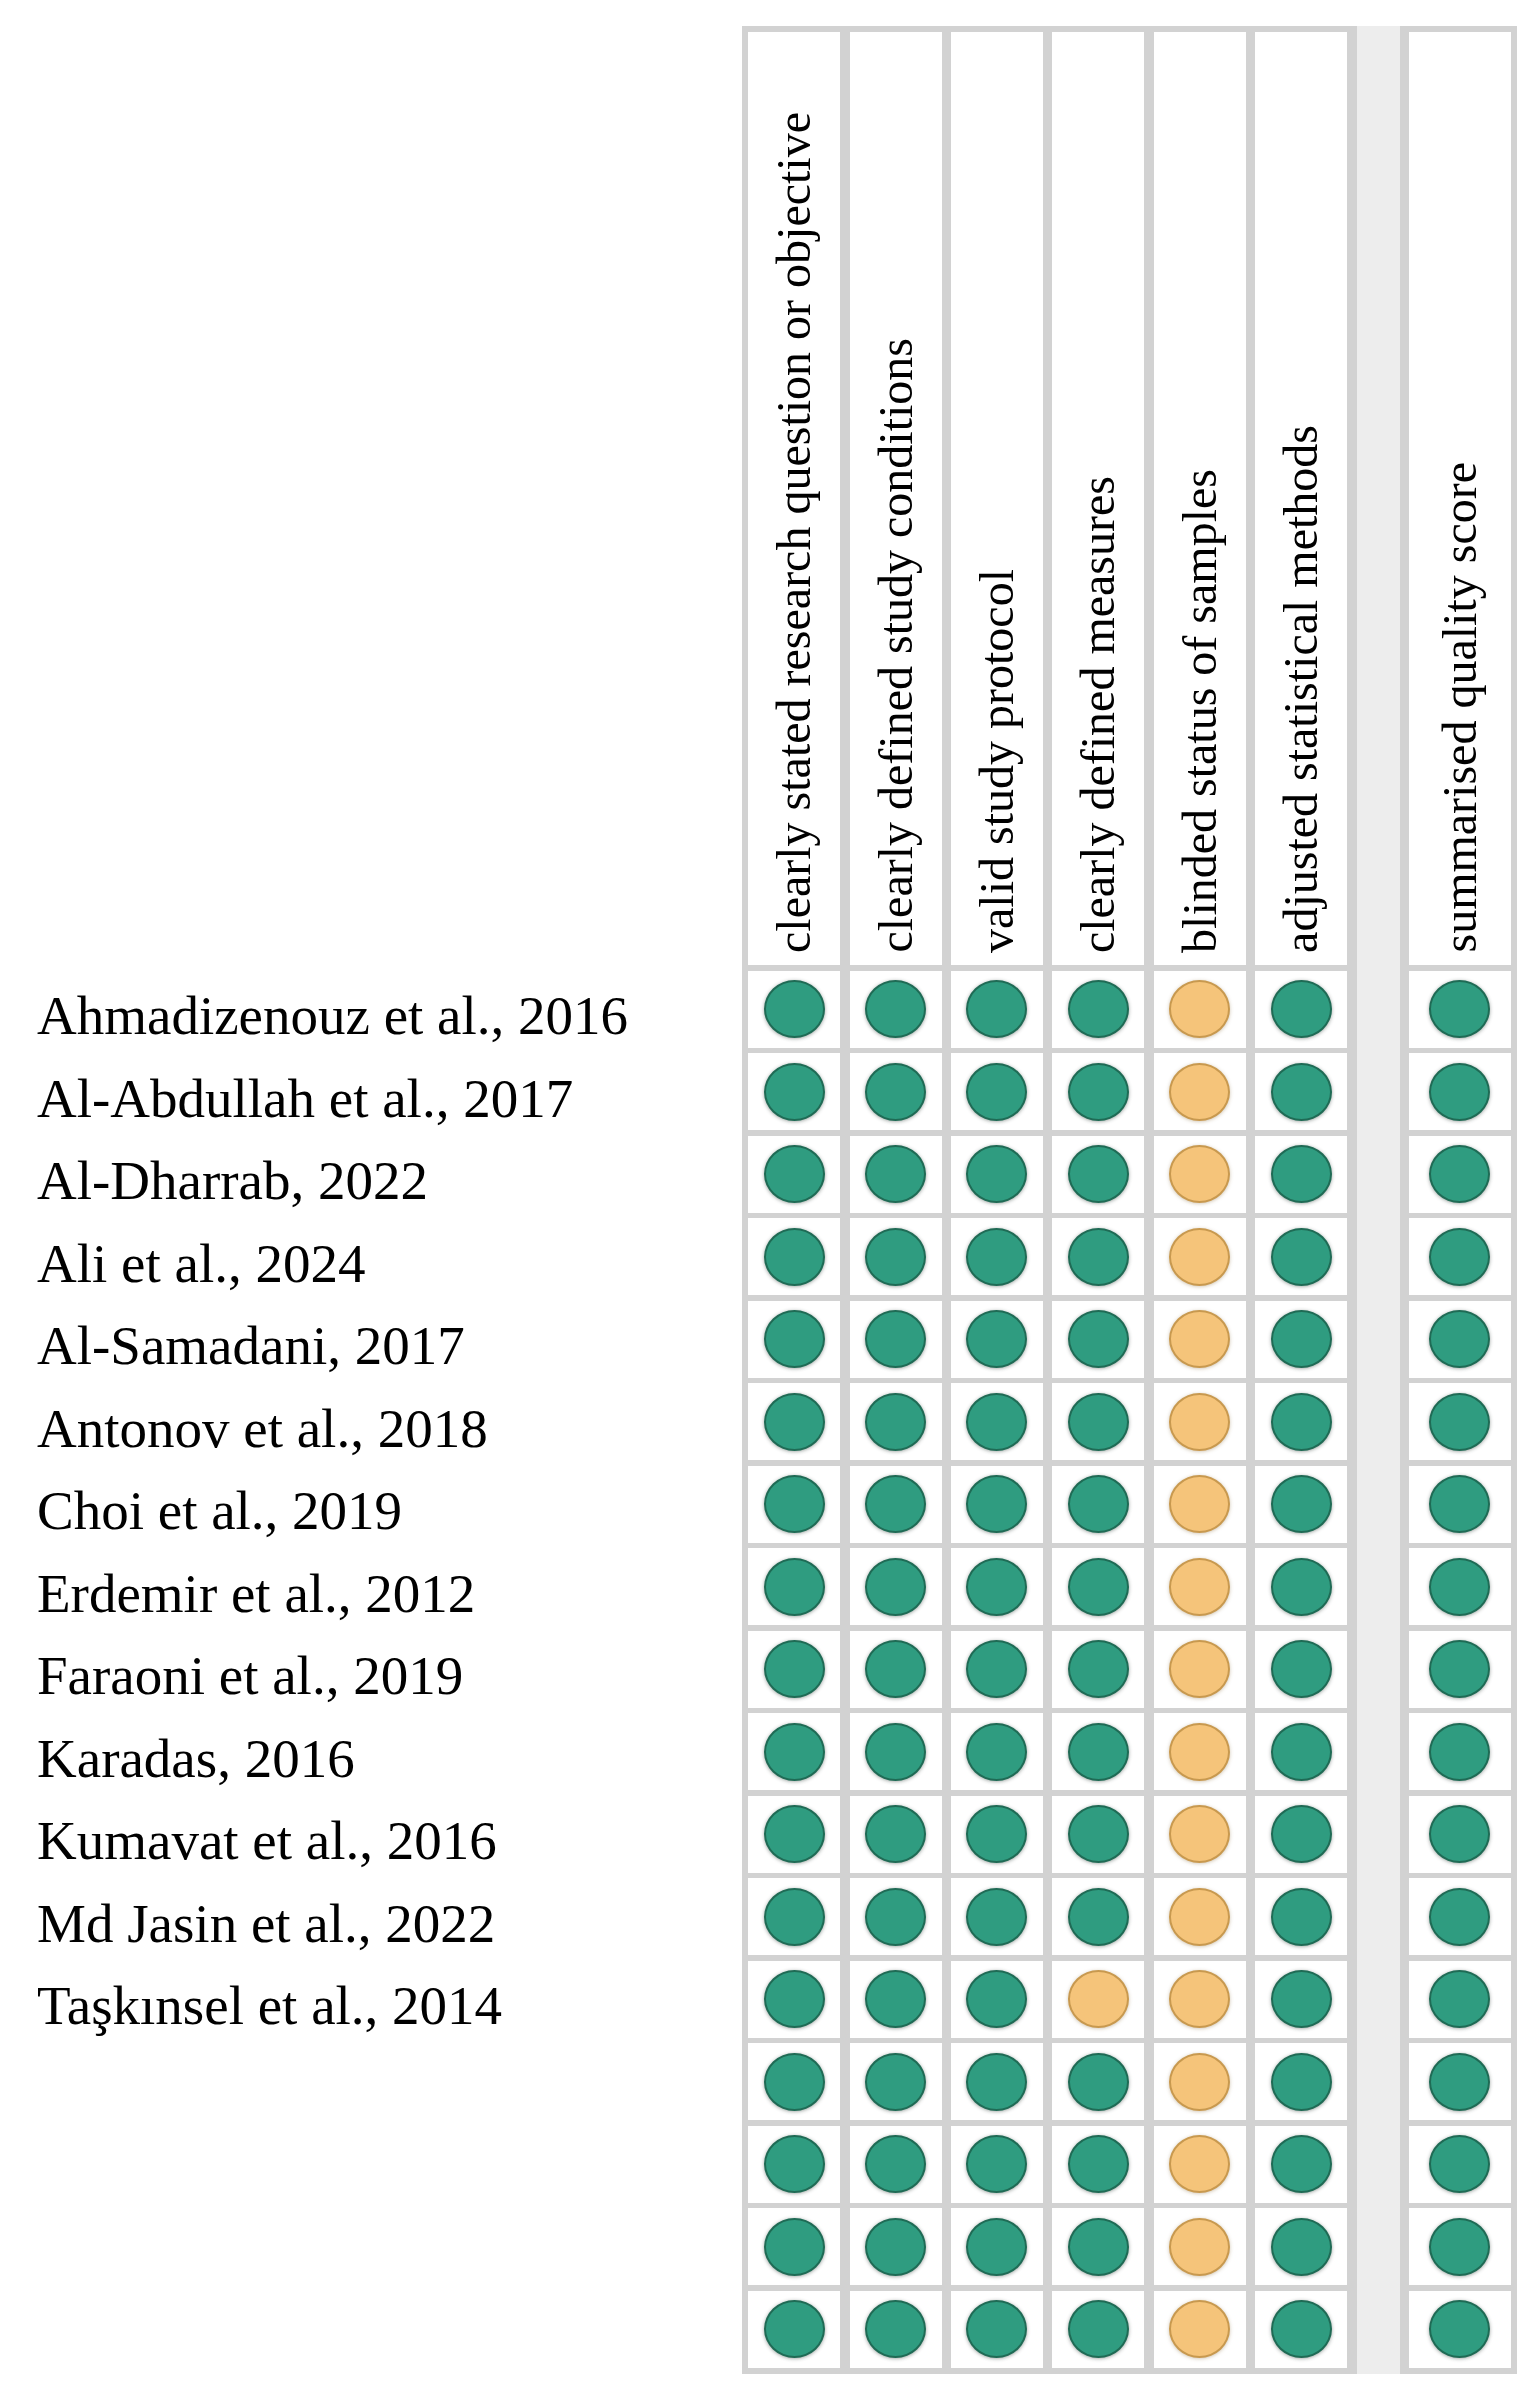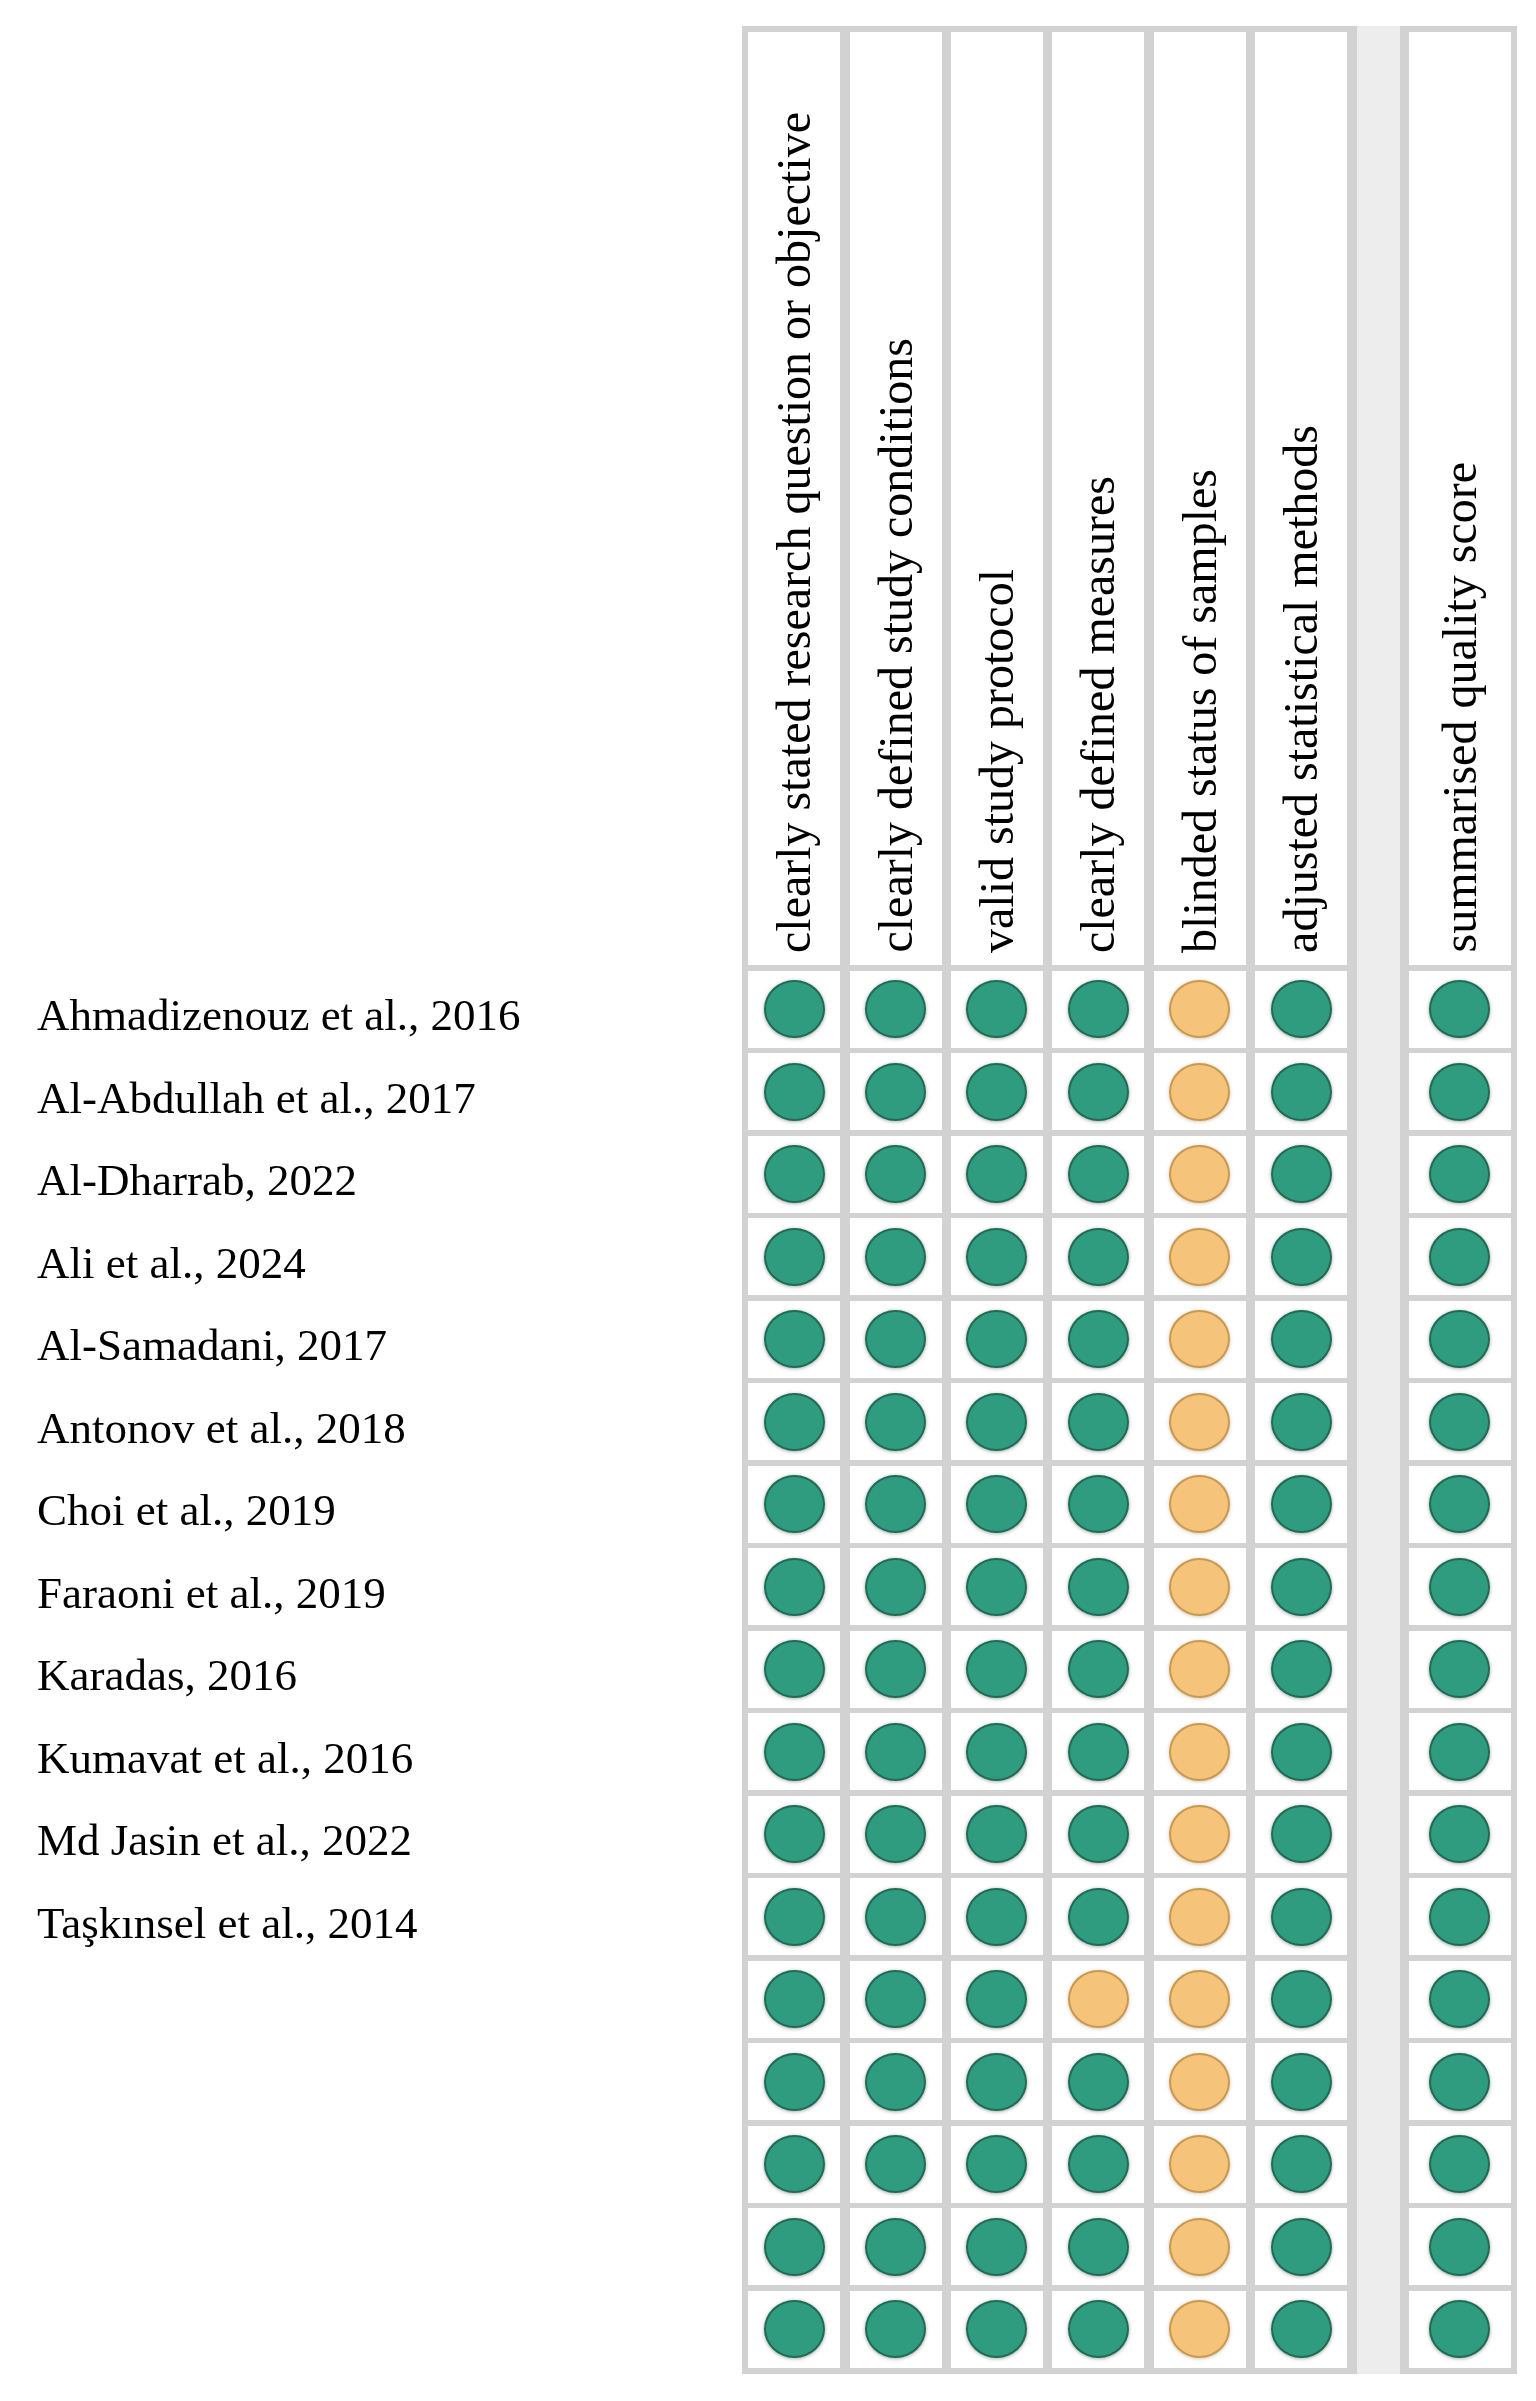--- a/index.html
+++ b/index.html
@@ -24,21 +24,21 @@
     position: absolute;
     left: 37px;
     top: 977px;
     width: 687px;
   }
   .row-label {
     height: 77px;
     margin-bottom: 5.5px;
     display: flex;
     align-items: center;
-    font-size: 45px;
+    font-size: 55px;
     line-height: 1;
     white-space: nowrap;
   }
   
   .grid {
     position: absolute;
     left: 742px;
     top: 26px;
     padding: 6.2px;
     background: var(--grid-line, #d2d2d2);
@@ -106,20 +106,21 @@
 
 <div class="figure">
   <div class="row-labels">
       <div class="row-label">Ahmadizenouz et al., 2016</div>
       <div class="row-label">Al-Abdullah et al., 2017</div>
       <div class="row-label">Al-Dharrab, 2022</div>
       <div class="row-label">Ali et al., 2024</div>
       <div class="row-label">Al-Samadani, 2017</div>
       <div class="row-label">Antonov et al., 2018</div>
       <div class="row-label">Choi et al., 2019</div>
+      <div class="row-label">Erdemir et al., 2012</div>
       <div class="row-label">Faraoni et al., 2019</div>
       <div class="row-label">Karadas, 2016</div>
       <div class="row-label">Kumavat et al., 2016</div>
       <div class="row-label">Md Jasin et al., 2022</div>
       <div class="row-label">Taşkınsel et al., 2014</div>
     </div>
   <div class="grid">
     <div class="gap-strip"></div>
   <div class="cell head">
         <span>clearly stated research question or objective</span>

